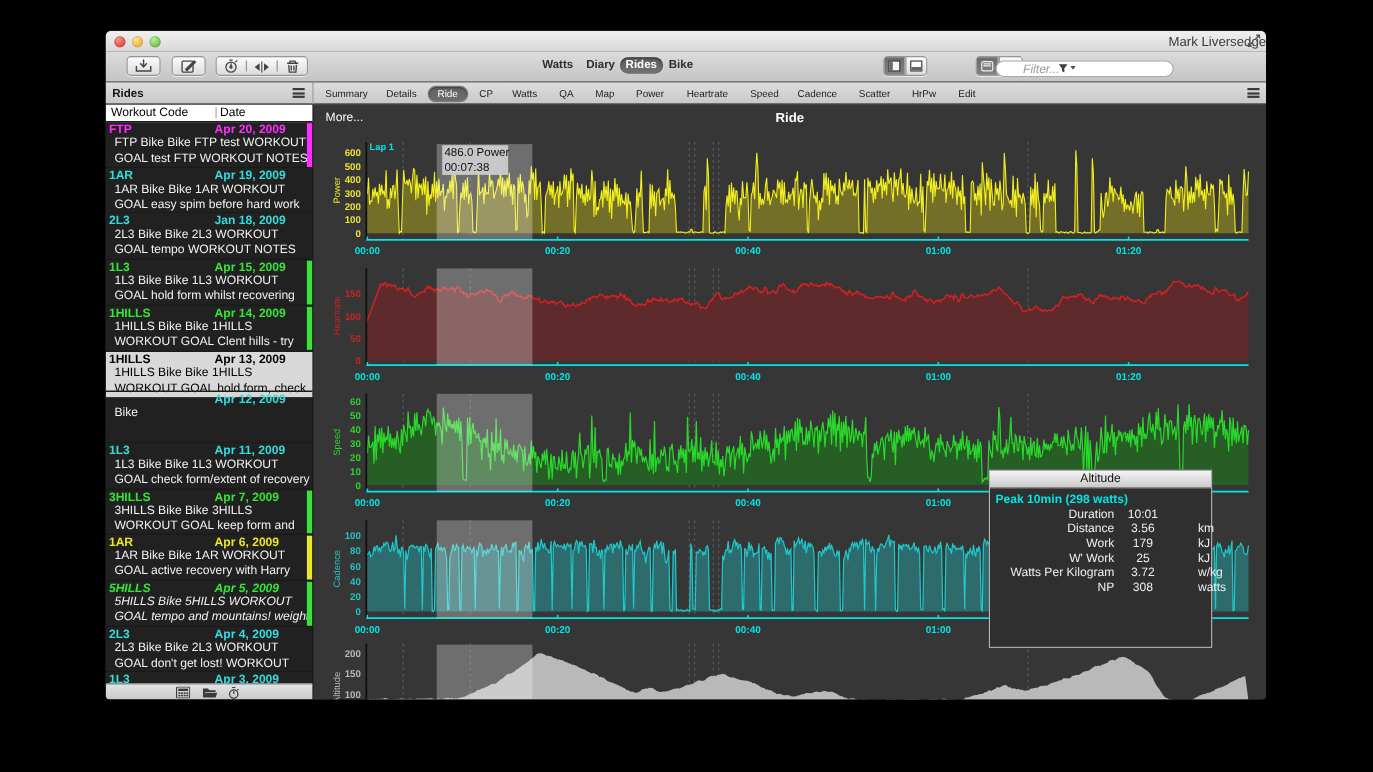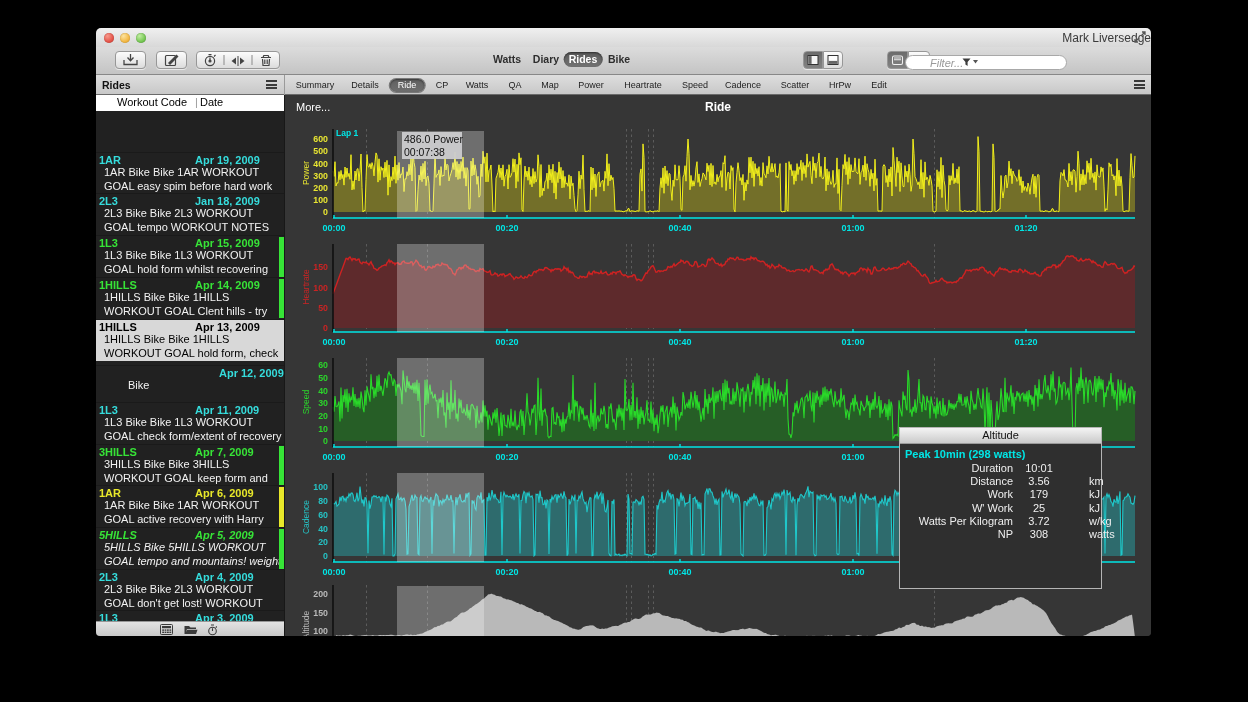--- a/index.html
+++ b/index.html
@@ -161,23 +161,29 @@
 <span class="ctab" style="left:547px">Heartrate</span>
 <span class="ctab" style="left:599px">Speed</span>
 <span class="ctab" style="left:647px">Cadence</span>
 <span class="ctab" style="left:699px">Scatter</span>
 <span class="ctab" style="left:744px">HrPw</span>
 <span class="ctab" style="left:783px">Edit</span>
     <span class="burger" style="right:6px;top:5px;"></span>
   </div>
   <div id="sidebar">
     <div id="colhdr">
-        <span style="left:21px">Workout Code</span>
+        <span style="left:5px">Workout Code</span>
         <span style="left:99px;color:#999">|</span>
         <span style="left:104px">Date</span>
+      </div>
+    <div class="li" style="top:16.0px;height:41.7px;">
+        <div class="l1"><span style="color:#ff2dff">FTP</span><span class="dt" style="color:#ff2dff">Apr 20, 2009</span></div>
+        <div class="l2" style="color:#f2f2f2">FTP Bike Bike FTP test WORKOUT</div>
+        <div class="l2" style="color:#f2f2f2">GOAL test FTP  WORKOUT NOTES</div>
+        <div class="bar" style="background:#ff2dff"></div>
       </div>
 <div class="li" style="top:57.7px;height:41.7px;">
         <div class="l1"><span style="color:#35dcdc">1AR</span><span class="dt" style="color:#35dcdc">Apr 19, 2009</span></div>
         <div class="l2" style="color:#f2f2f2">1AR Bike Bike 1AR WORKOUT</div>
         <div class="l2" style="color:#f2f2f2">GOAL easy spim before hard work</div>
       </div>
 <div class="li" style="top:99.4px;height:41.7px;">
         <div class="l1"><span style="color:#35dcdc">2L3</span><span class="dt" style="color:#35dcdc">Jan 18, 2009</span></div>
         <div class="l2" style="color:#f2f2f2">2L3 Bike Bike 2L3 WORKOUT</div>
         <div class="l2" style="color:#f2f2f2">GOAL tempo WORKOUT NOTES</div>
@@ -192,21 +198,21 @@
         <div class="l1"><span style="color:#37e437">1HILLS</span><span class="dt" style="color:#37e437">Apr 14, 2009</span></div>
         <div class="l2" style="color:#f2f2f2">1HILLS Bike Bike 1HILLS</div>
         <div class="l2" style="color:#f2f2f2">WORKOUT GOAL Clent hills - try</div>
         <div class="bar" style="background:#37e437"></div>
       </div>
 <div class="li" style="top:224.5px;height:41.7px;background:#d8d8d8;">
         <div class="l1"><span style="color:#000">1HILLS</span><span class="dt" style="color:#000">Apr 13, 2009</span></div>
         <div class="l2" style="color:#000">1HILLS Bike Bike 1HILLS</div>
         <div class="l2" style="color:#000">WORKOUT GOAL hold form, check</div>
       </div>
-<div class="li" style="top:271px;height:41.7px;padding-left:24px;">
+<div class="li" style="top:261px;height:41.7px;">
         <div class="l1"><span style="color:#35dcdc"></span><span class="dt" style="color:#35dcdc">Apr 12, 2009</span></div>
         <div class="l2" style="color:#f2f2f2">Bike</div>
       </div>
 <div class="li" style="top:307.9px;height:41.7px;">
         <div class="l1"><span style="color:#35dcdc">1L3</span><span class="dt" style="color:#35dcdc">Apr 11, 2009</span></div>
         <div class="l2" style="color:#f2f2f2">1L3 Bike Bike 1L3 WORKOUT</div>
         <div class="l2" style="color:#f2f2f2">GOAL check form/extent of recovery</div>
       </div>
 <div class="li" style="top:349.6px;height:41.7px;">
         <div class="l1"><span style="color:#37e437">3HILLS</span><span class="dt" style="color:#37e437">Apr 7, 2009</span></div>

